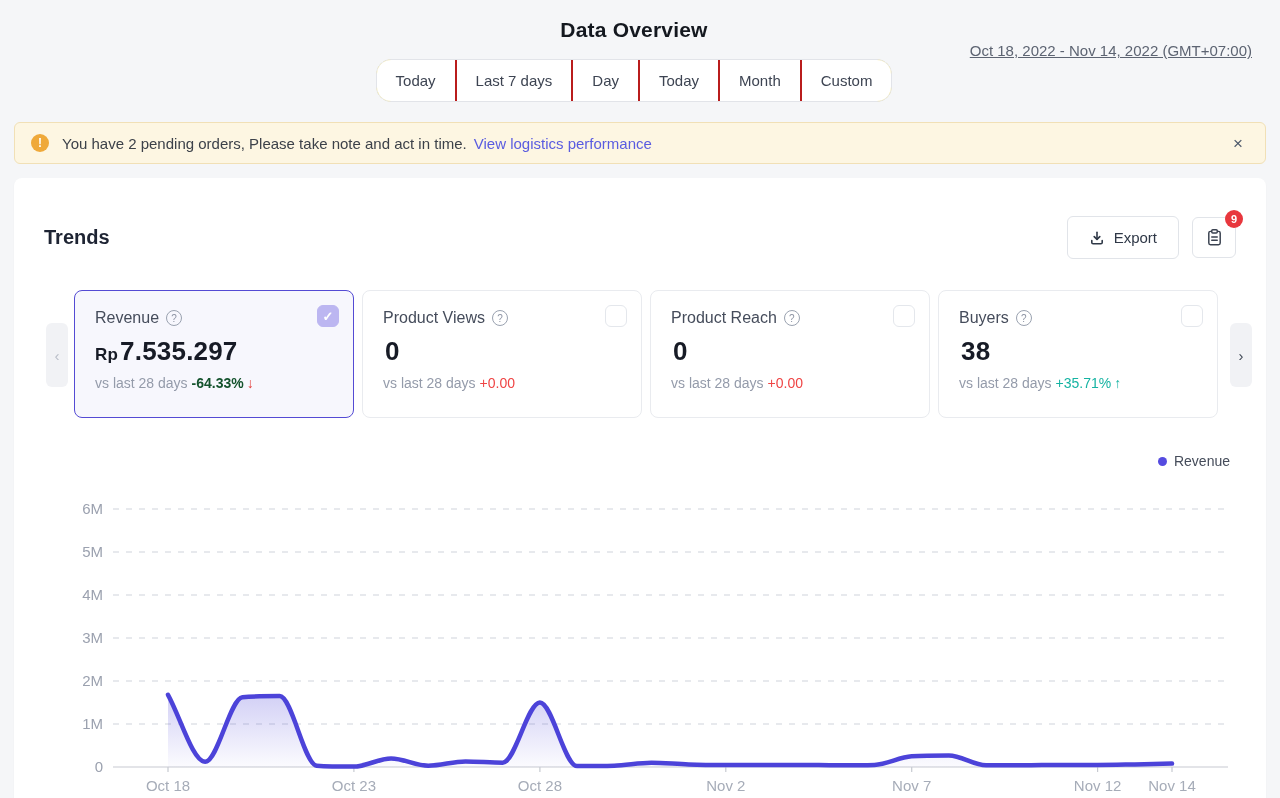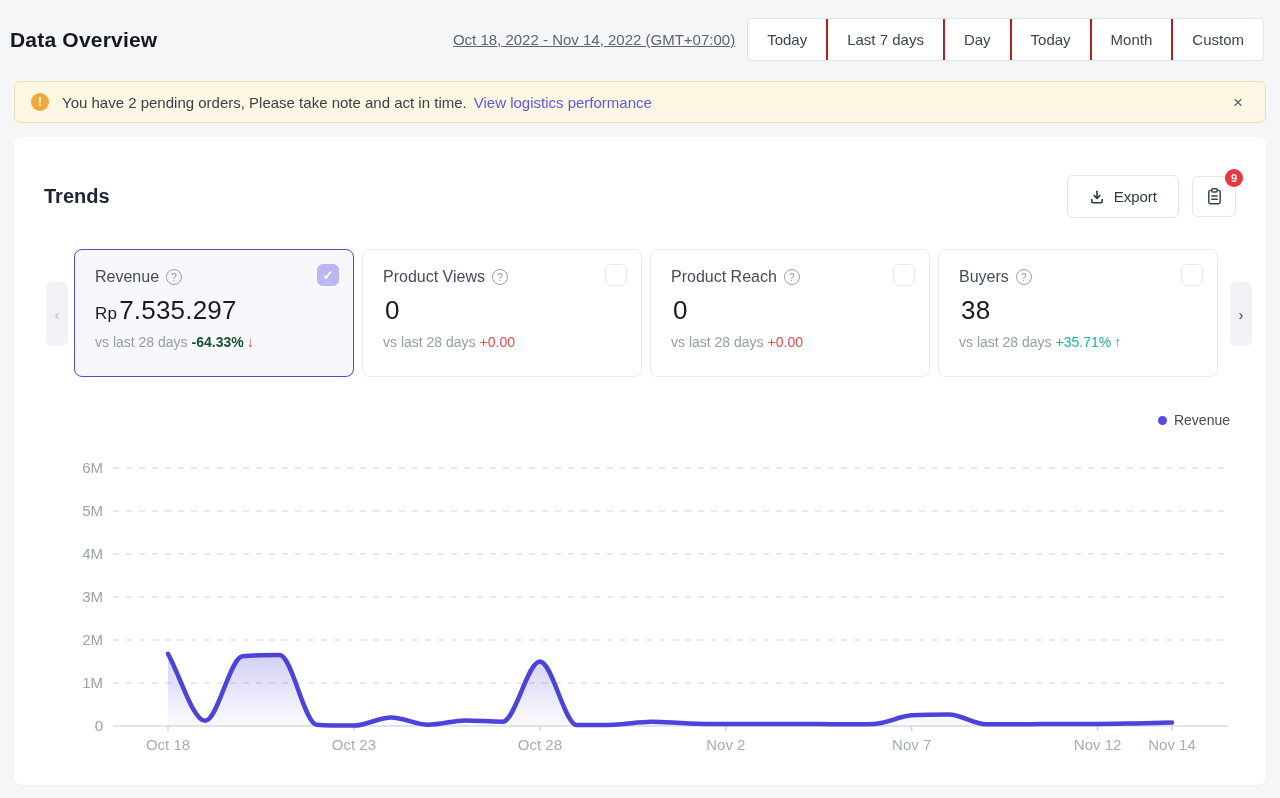--- a/index.html
+++ b/index.html
@@ -3,24 +3,24 @@
 <meta charset="utf-8">
 <style>
   * { margin:0; padding:0; box-sizing:border-box; }
   html,body { width:1280px; height:798px; overflow:hidden; }
   body {
     font-family:"Liberation Sans", sans-serif;
     background:#f5f6f8;
     color:#1c212c;
   }
   
-  .topbar { display:flex; align-items:center; padding:18px 16px 20px 10px; }
+  .topbar { display:flex; align-items:center; padding:18px 16px 20px 4px;flex-direction:column; }
   .page-title { font-size:21px; font-weight:700; color:#14181f; letter-spacing:.2px; }
   .date-range { margin-left:auto; margin-right:12px; font-size:15px; color:#5d6472;text-decoration:underline; }
-  .range-tabs { display:flex; background:#fde047; border:1px solid #e2e4e9; border-radius:4px; overflow:hidden; }
+  .range-tabs { display:flex; background:#fde047; border:1px solid #e2e4e9; border-radius:15px; overflow:hidden; }
   .range-tabs button {
     font-family:inherit; font-size:15px; color:#3d4452; background:#fff; border:none;
     border-left:2px solid #b91c1c; padding:12px 19px; cursor:pointer; white-space:nowrap;
   }
   .range-tabs button:first-child { border-left:none; }
   .range-tabs button.active { color:#3c41e2; }
   
   .banner {
     margin:0 14px; height:42px; display:flex; align-items:center; padding:0 16px;
     background:#fdf6e2; border:1px solid #f1e0b6; border-radius:6px;
@@ -75,21 +75,21 @@
   .help-icon {
     width:16px; height:16px; border:1px solid #9aa2b0; border-radius:50%; color:#8c93a3;
     font-size:10px; display:flex; align-items:center; justify-content:center; cursor:pointer;
   }
   .checkbox {
     position:absolute; top:14px; right:14px; width:22px; height:22px; border-radius:6px;
     border:1px solid #e4e7ec; background:#fff; cursor:pointer;
     display:flex; align-items:center; justify-content:center;
   }
   .checkbox.checked { background:#bcb6f1; border-color:#bcb6f1; color:#fff; font-size:13px; font-weight:700; }
-  .card-value { margin-top:9px; font-size:26px; font-weight:400; color:#171b26; letter-spacing:.2px; }
+  .card-value { margin-top:9px; font-size:26px; font-weight:700; color:#171b26; letter-spacing:.2px; }
   .card-value .currency { font-size:17px; margin-right:2px; }
   .card-compare { margin-top:8px; font-size:14px; color:#949baa; }
   .delta { margin-left:4px; font-weight:400; }
   .delta.down { color:#14532d; font-weight:700; }
   .delta.up { color:#15b3a2; }
   .delta.flat { color:#ef4444; }
   .delta-arrow { margin-left:3px; font-weight:700; }
   .delta-arrow.down { color:#e23c38; }
   .delta-arrow.up { color:#15b3a2; }
   

